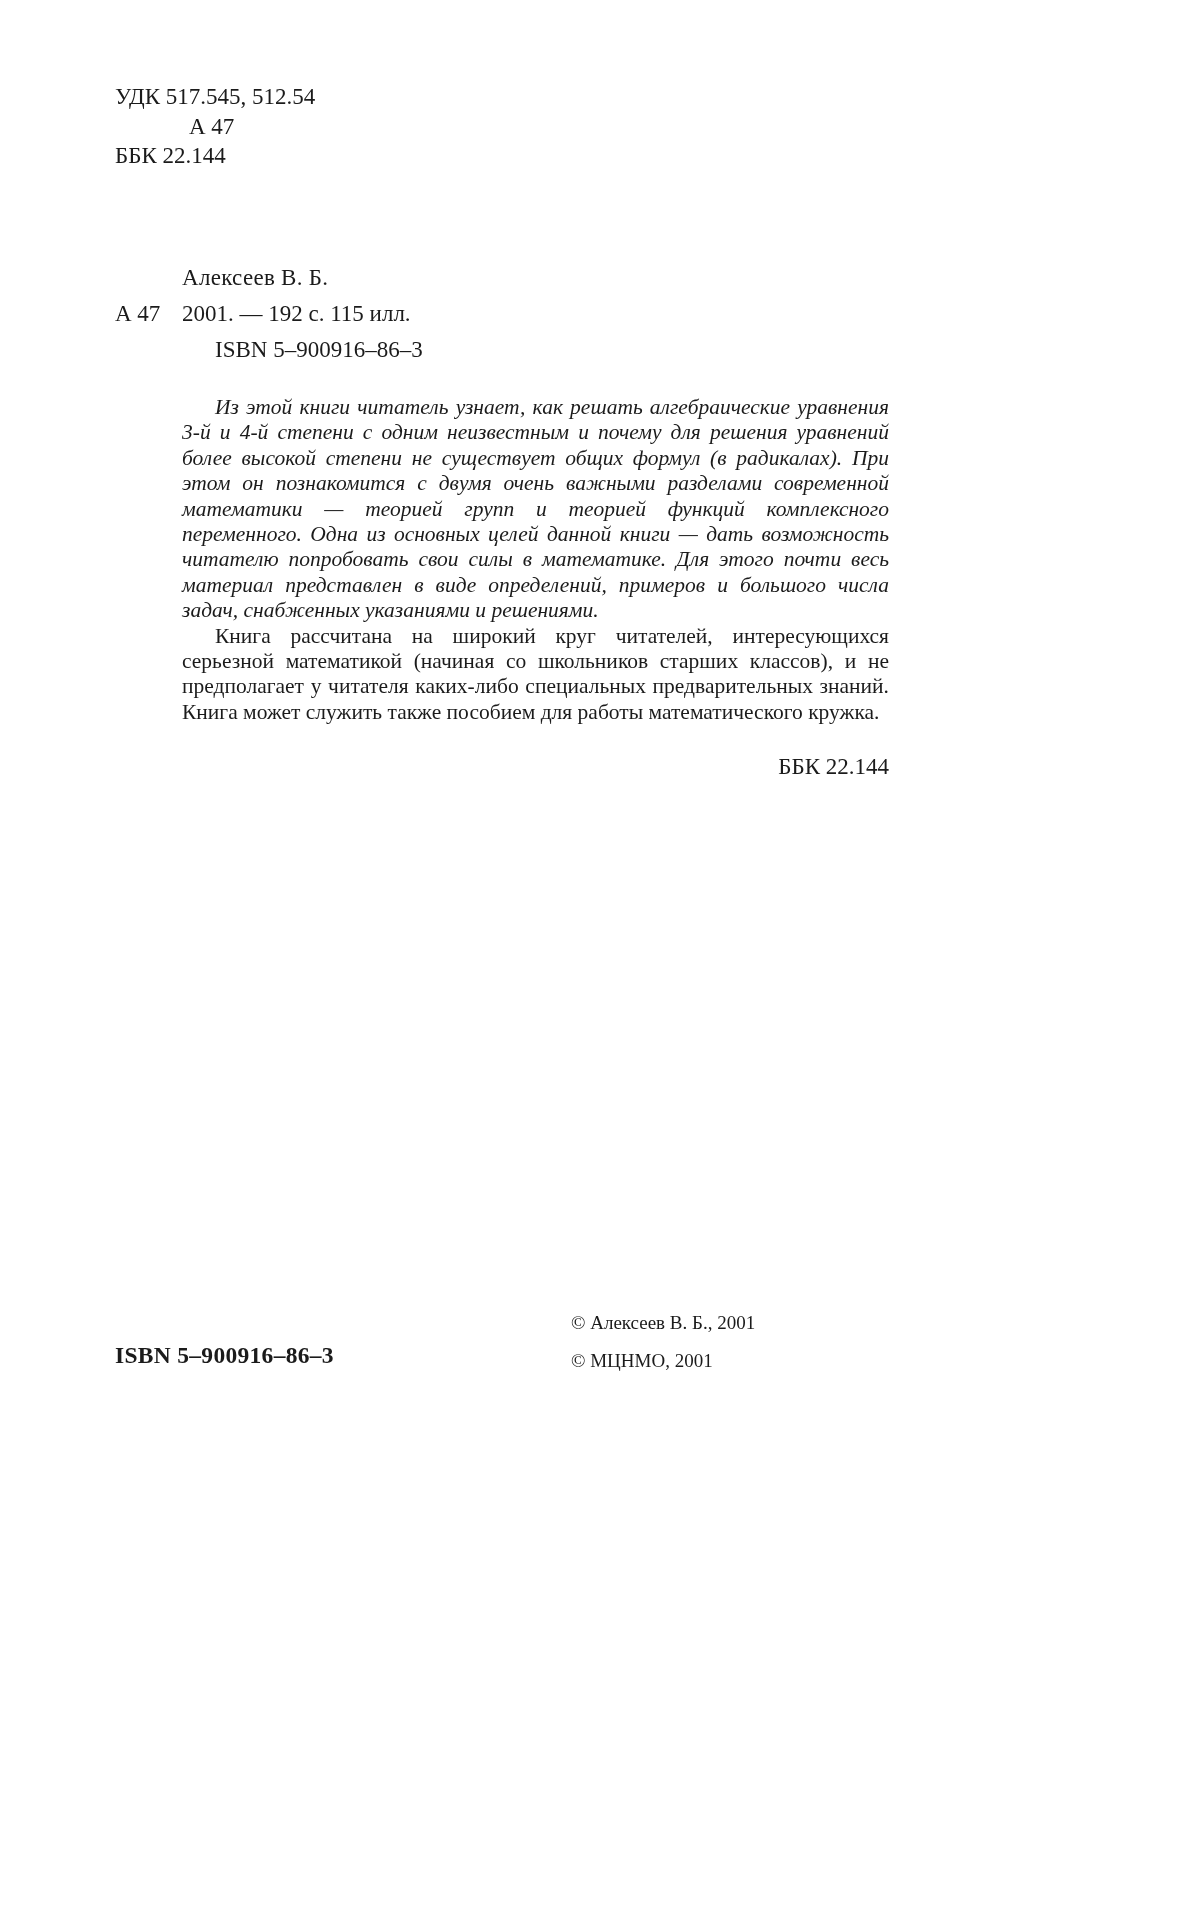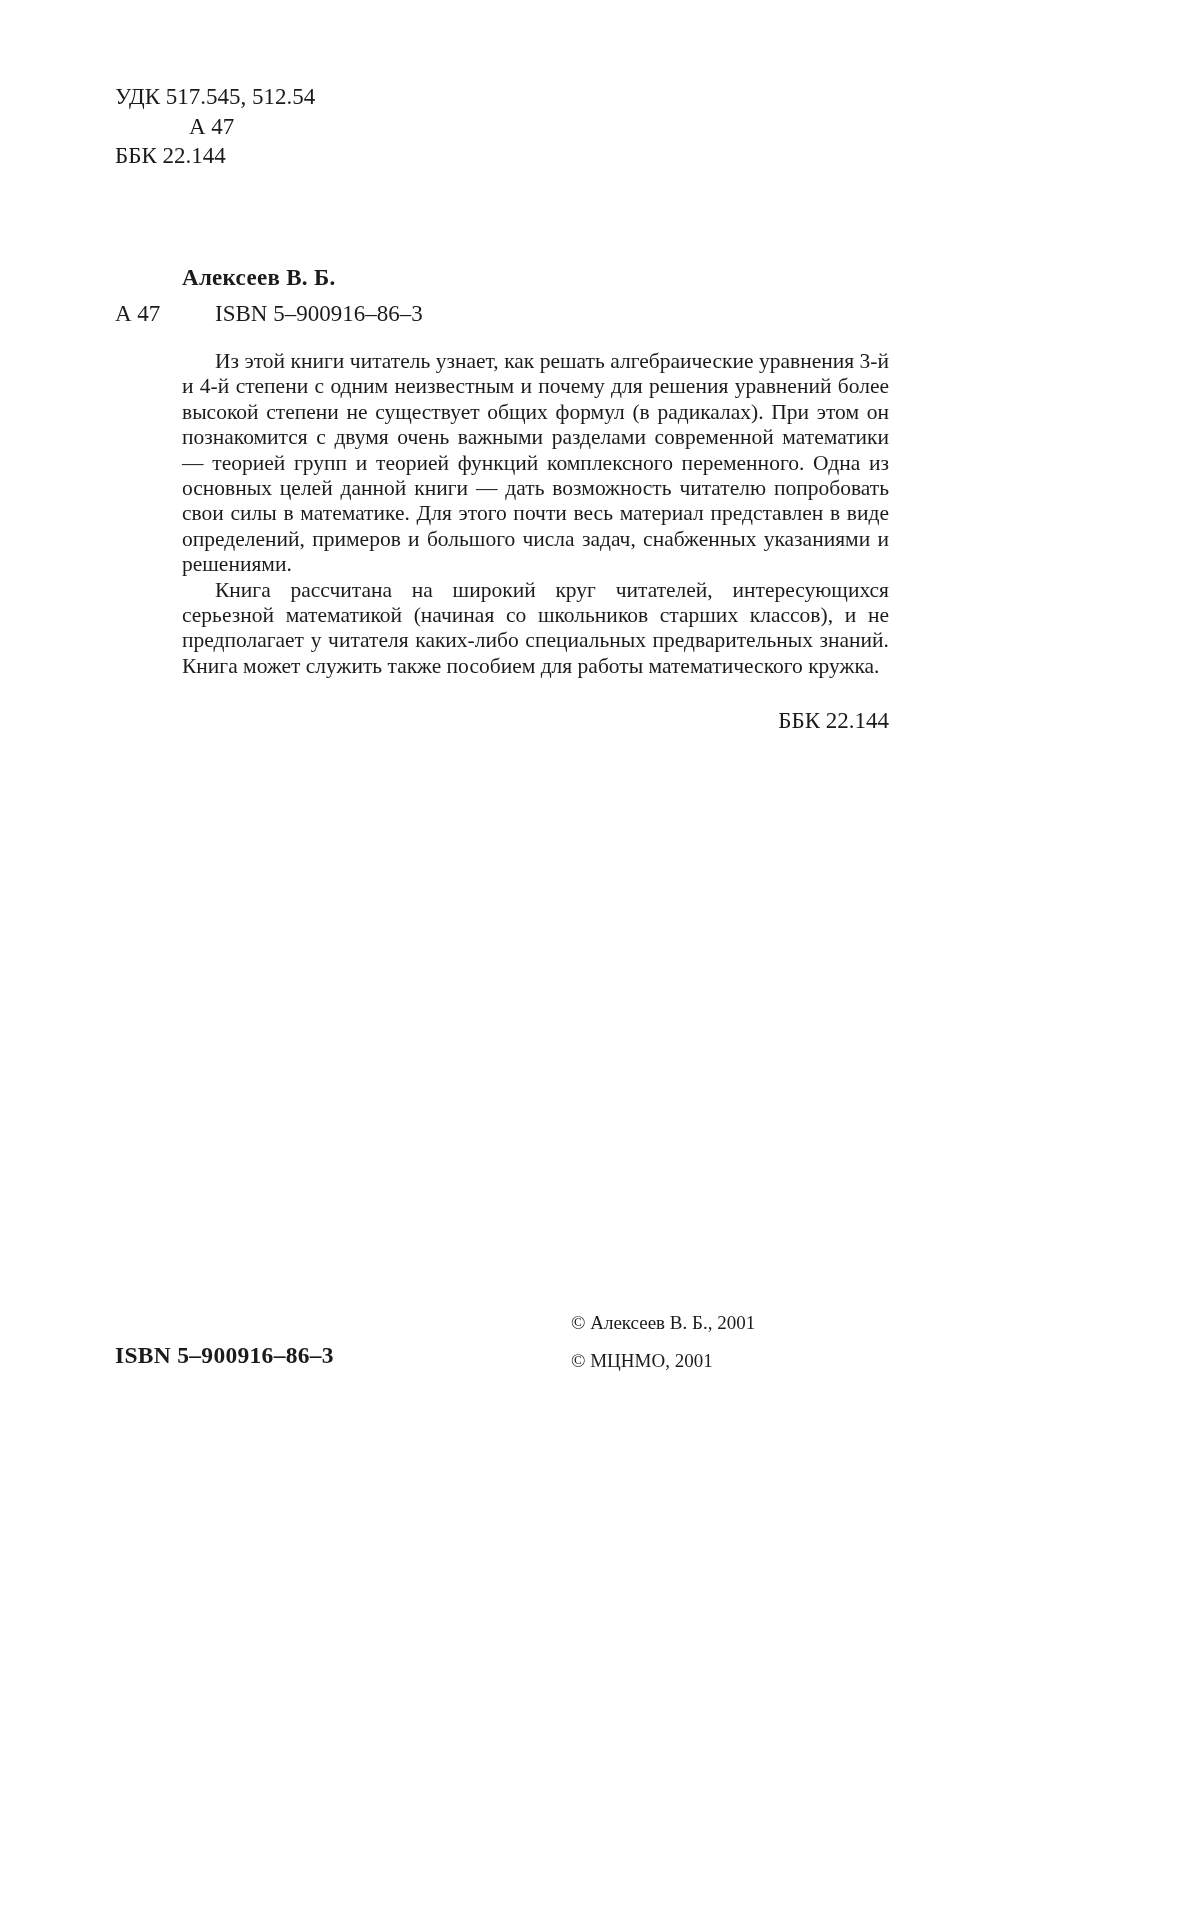--- a/index.html
+++ b/index.html
@@ -33,21 +33,21 @@
   
   .catalog {
     position: absolute;
     left: 182px;
     top: 260px;
     width: 707px;
     font-size: 23px;
     line-height: 36px;
   }
   .author {
-    font-weight: bold;
+    font-weight: normal;
     letter-spacing: 0.3px;
   }
   .entry-line.first {
     position: relative;
     text-indent: 33px;
   }
   .hang {
     position: absolute;
     left: -67px;
     top: 0;
@@ -59,21 +59,22 @@
 
   
   .annot {
     margin: 0;
     text-align: justify;
     text-indent: 33px;
     font-size: 21.5px;
     line-height: 25.4px;
   }
   .annot.p1 {
-    margin-top: 17px;
+    margin-top: 27px;
+    font-style: italic;
   }
 
   .bbk-right {
     text-align: right;
     margin-top: 27px;
     font-size: 23px;
     line-height: 30px;
   }
 
   
@@ -106,20 +107,21 @@
     <div class="head-line">ББК 22.144</div>
   </header>
 
   <section class="catalog">
     <div class="author">Алексеев В. Б.</div>
 
     <div class="entry-line first">
       <span class="hang">А 47</span>
     </div>
 
+    <div class="entry-line">2001. — 192 с. 115 илл.</div>
 
     <div class="entry-line isbn-line">ISBN 5–900916–86–3</div>
 
     <p class="annot p1">Из этой книги читатель узнает, как решать алгебраические уравнения 3-й и 4-й степени с одним неизвестным и почему для решения уравнений более высокой степени не существует общих формул (в радикалах). При этом он познакомится с двумя очень важными разделами современной математики — теорией групп и теорией функций комплексного переменного. Одна из основных целей данной книги — дать возможность читателю попробовать свои силы в математике. Для этого почти весь материал представлен в виде определений, примеров и большого числа задач, снабженных указаниями и решениями.</p>
     <p class="annot">Книга рассчитана на широкий круг читателей, интересующихся серьезной математикой (начиная со школьников старших классов), и не предполагает у читателя каких-либо специальных предварительных знаний. Книга может служить также пособием для работы математического кружка.</p>
 
     <div class="bbk-right">ББК 22.144</div>
   </section>
 
   <div class="copyright">

